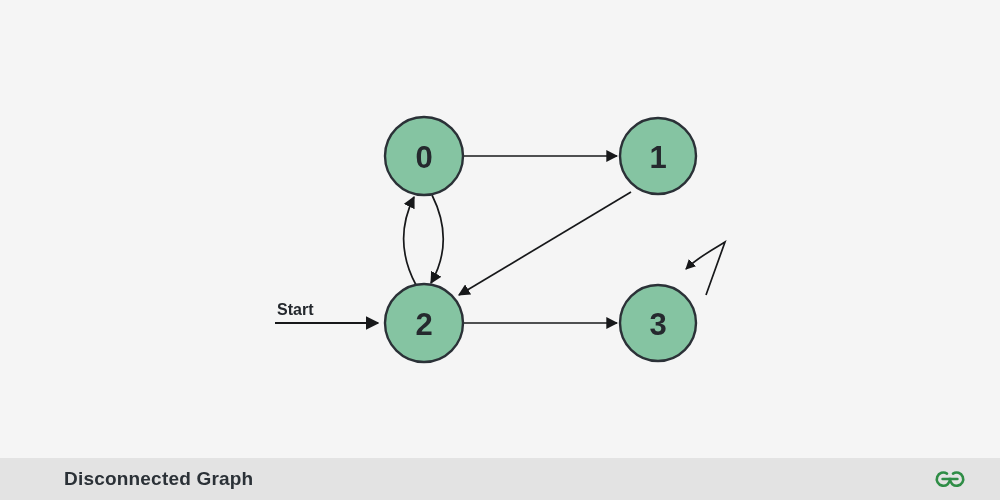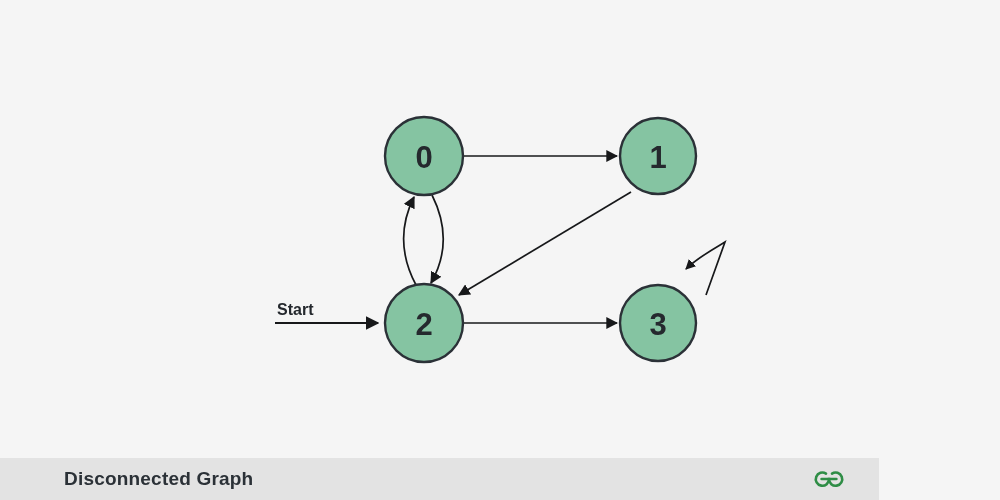--- a/index.html
+++ b/index.html
@@ -52,21 +52,21 @@
   .start-label {
     font-family: "Liberation Sans", sans-serif;
     font-size: 16px;
     font-weight: bold;
     fill: #24282d;
   }
   #footer-bar {
     position: absolute;
     left: 0;
     top: 458px;
-    width: 879px;
+    width: 1000px;
     height: 42px;
     background: #e3e3e3;
     display: flex;
     align-items: center;
   }
   #footer-title {
     margin-left: 64px;
     font-family: "Liberation Sans", sans-serif;
     font-size: 19px;
     font-weight: bold;

